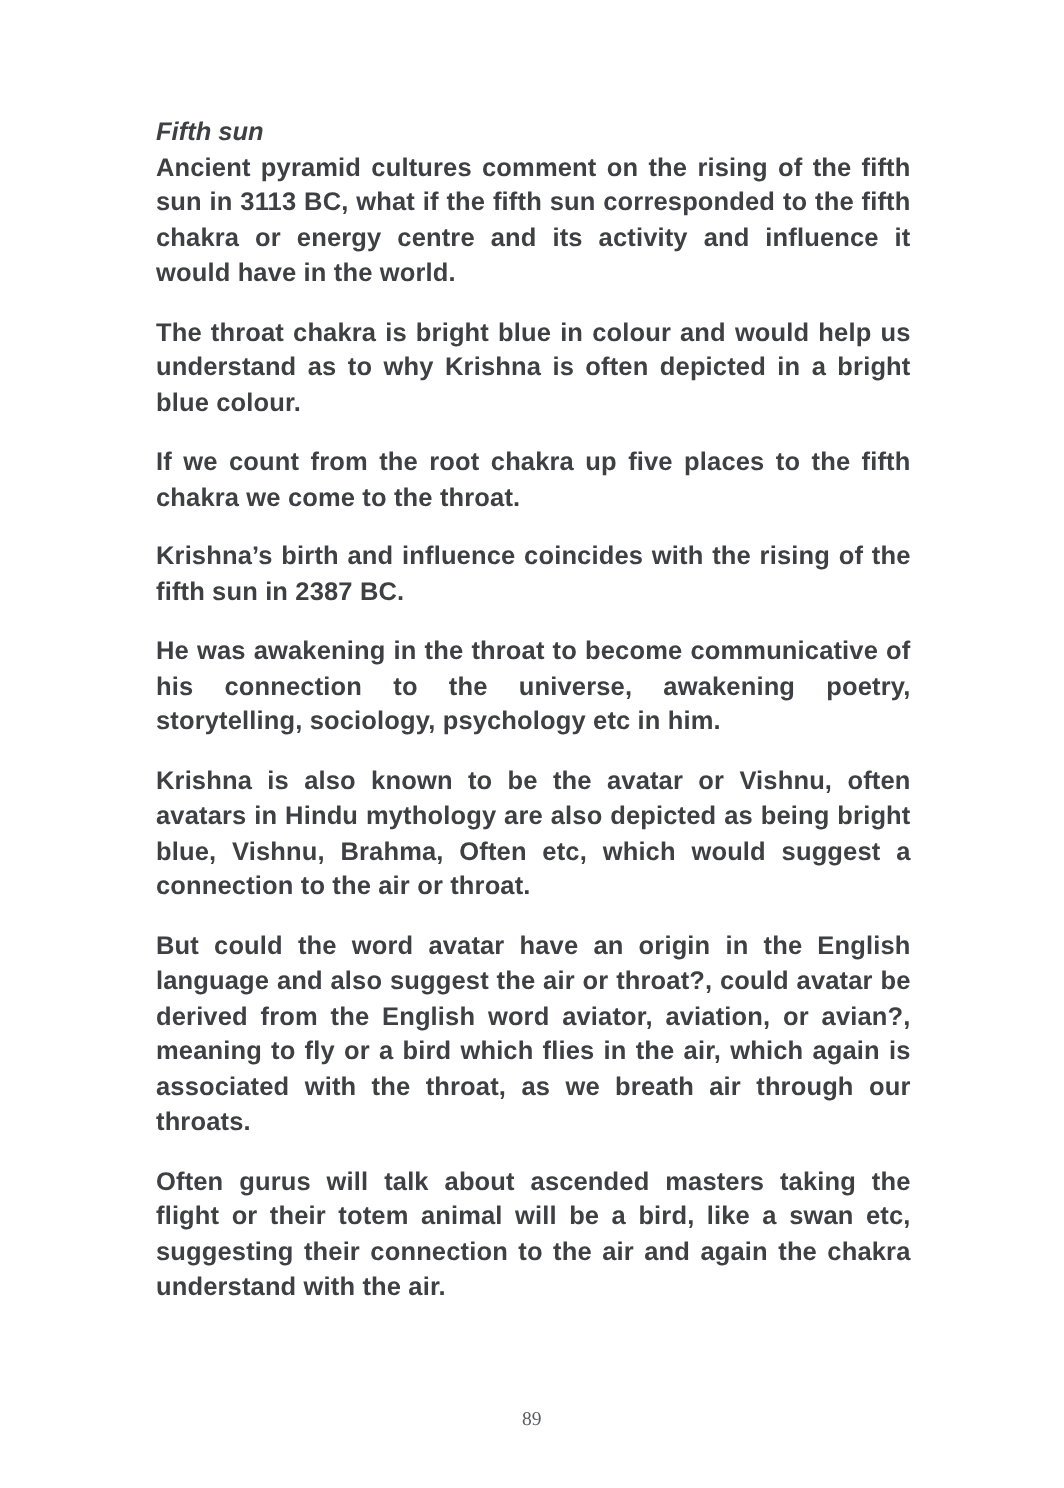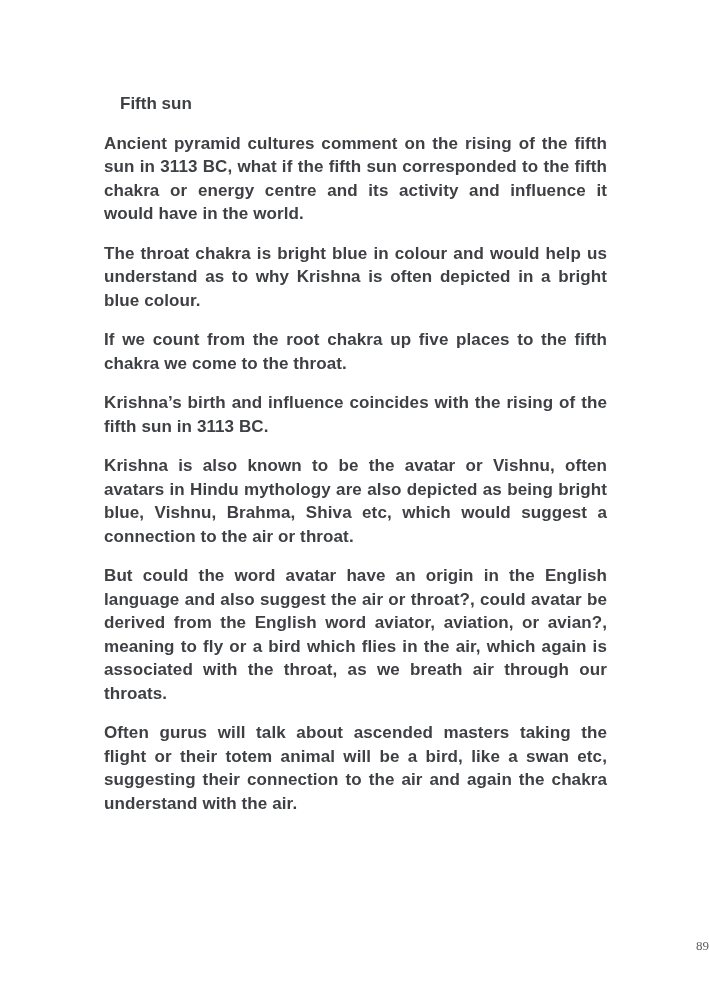--- a/index.html
+++ b/index.html
@@ -18,51 +18,53 @@
   .content {
     position: absolute;
     left: 104px;
     top: 76px;
     width: 503px;
     color: #3e4044;
     font-size: 17px;
     line-height: 23.5px;
   }
   .heading {
-    margin: 16px;
+    margin: 0;
     font-size: 17px;
     line-height: 23.5px;
     font-weight: 700;
+    font-style: italic;
     color: #3e4044;
   }
   .content p {
     margin: 0 0 16px 0;
     text-align: justify;
     letter-spacing: 0.1px;
     font-weight: bold;
   }
   .page-number {
     position: absolute;
     left: 0;
     top: 938px;
     width: 709px;
-    text-align: right;
+    text-align: center;
     font-family: "Liberation Serif", "DejaVu Serif", serif;
     font-size: 13px;
     color: #5a5c5e;
   }
 </style>
 </head>
 <body>
 
 <div class="page">
   <div class="content">
     <h2 class="heading">Fifth sun</h2>
     <p>Ancient pyramid cultures comment on the rising of the fifth sun in 3113 BC, what if the fifth sun corresponded to the fifth chakra or energy centre and its activity and influence it would have in the world.</p>
     <p>The throat chakra is bright blue in colour and would help us understand as to why Krishna is often depicted in a bright blue colour.</p>
     <p>If we count from the root chakra up five places to the fifth chakra we come to the throat.</p>
-    <p>Krishna’s birth and influence coincides with the rising of the fifth sun in 3113 BC.</p>
-    <p>Krishna is also known to be the avatar or Vishnu, often avatars in Hindu mythology are also depicted as being bright blue, Vishnu, Brahma, Shiva etc, which would suggest a connection to the air or throat.</p>
+    <p>Krishna’s birth and influence coincides with the rising of the fifth sun in 2387 BC.</p>
+    <p>He was awakening in the throat to become communicative of his connection to the universe, awakening poetry, storytelling, sociology, psychology etc in him.</p>
+    <p>Krishna is also known to be the avatar or Vishnu, often avatars in Hindu mythology are also depicted as being bright blue, Vishnu, Brahma, Often etc, which would suggest a connection to the air or throat.</p>
     <p>But could the word avatar have an origin in the English language and also suggest the air or throat?, could avatar be derived from the English word aviator, aviation, or avian?, meaning to fly or a bird which flies in the air, which again is associated with the throat, as we breath air through our throats.</p>
     <p>Often gurus will talk about ascended masters taking the flight or their totem animal will be a bird, like a swan etc, suggesting their connection to the air and again the chakra understand with the air.</p>
   </div>
   <div class="page-number">89</div>
 </div>
 
 </body></html>

